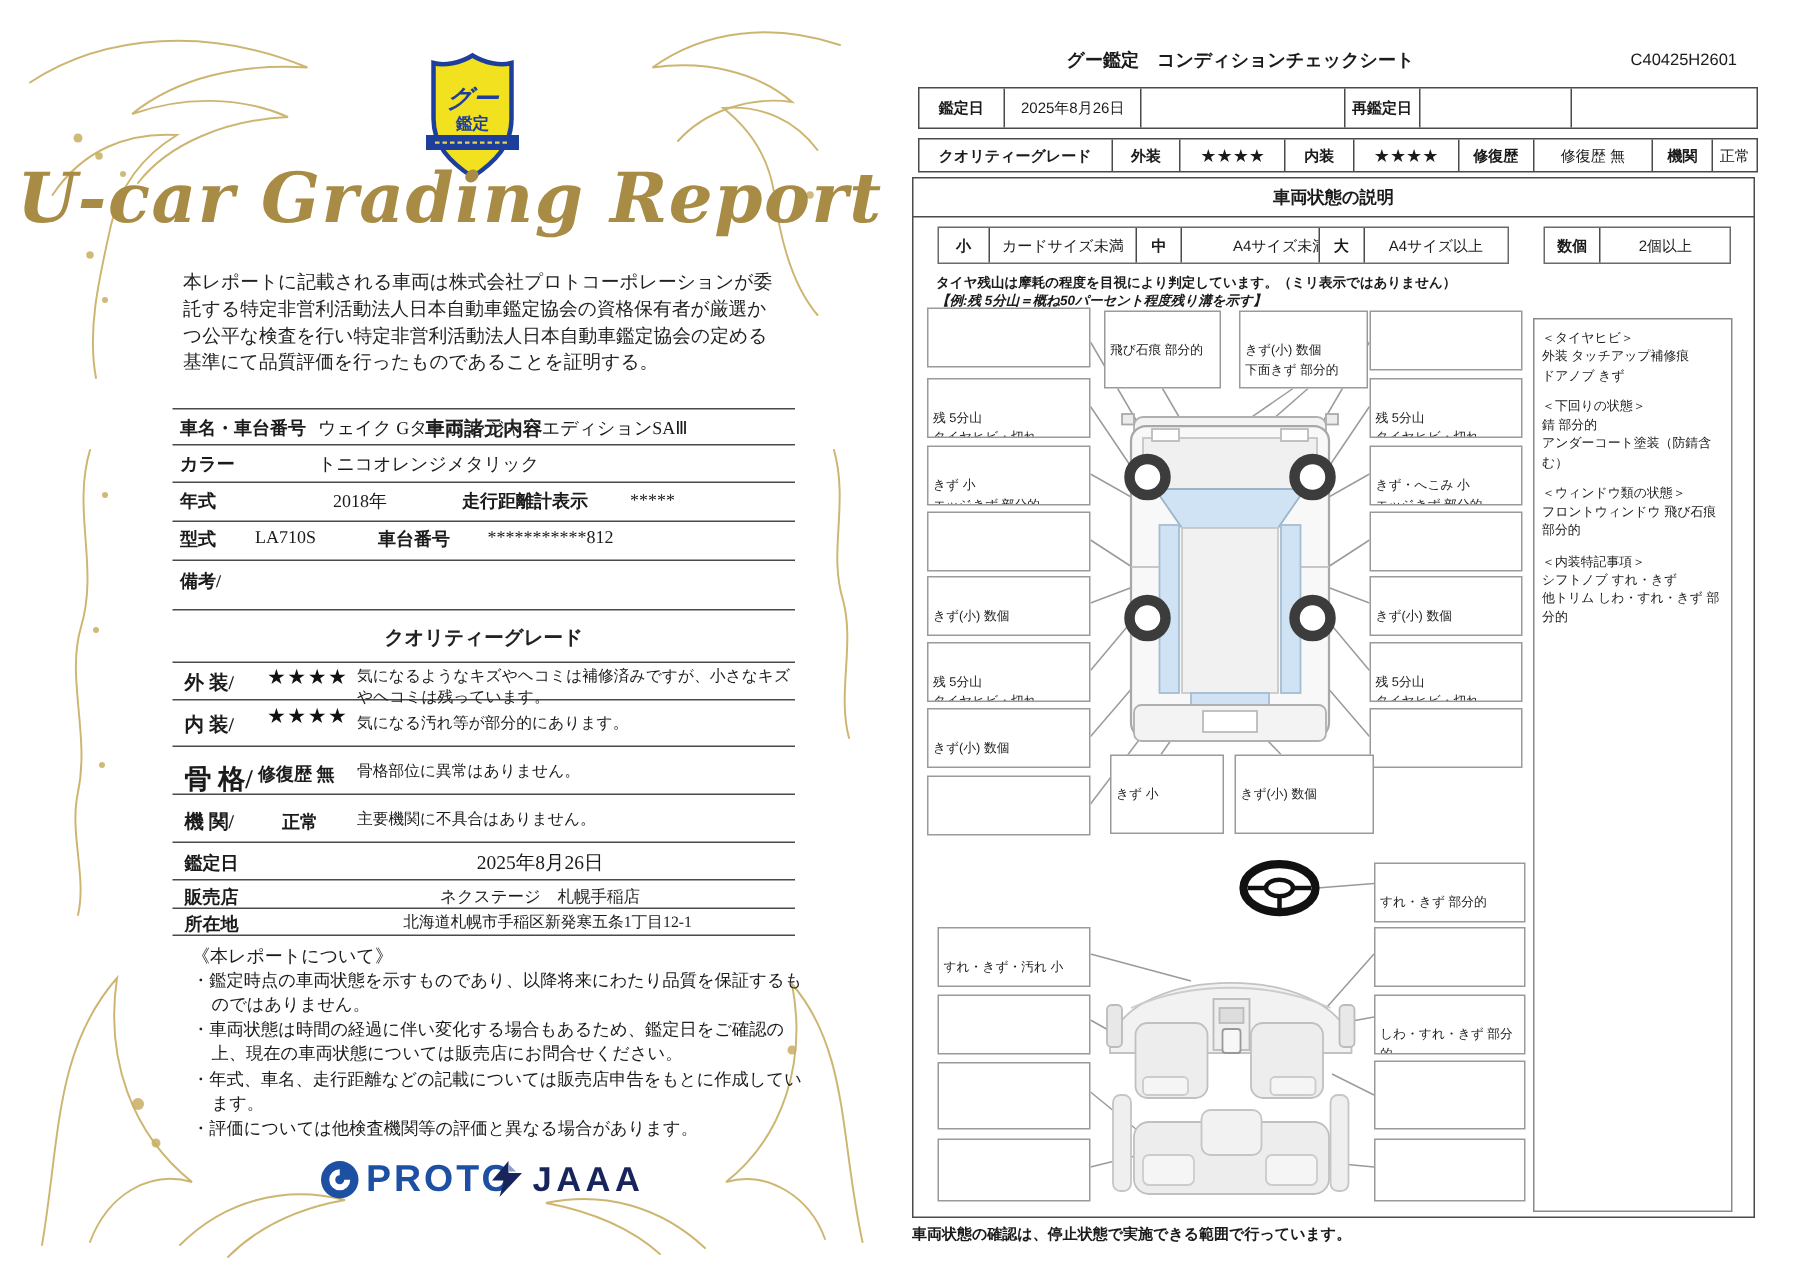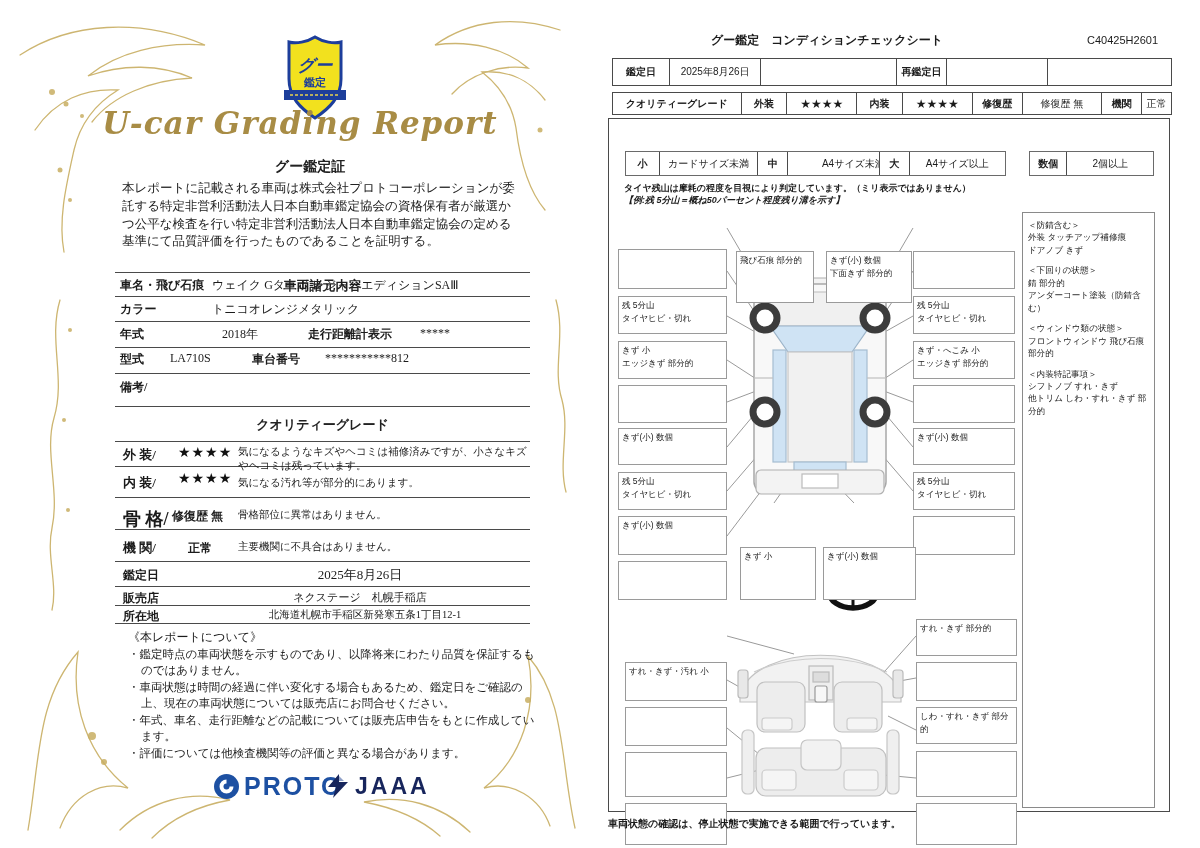--- a/index.html
+++ b/index.html
@@ -3,21 +3,21 @@
 <meta charset="utf-8">
 <style>
   html,body{margin:0;padding:0;background:#fff;}
   .page{position:relative;width:1200px;height:848px;background:#fff;overflow:hidden;
         font-family:"Liberation Sans",sans-serif;color:#222;}
   
   .cert{position:absolute;left:0;top:0;width:600px;height:848px;
         font-family:"Liberation Serif",serif;}
   .cert .abs{position:absolute;}
   .script-title{font-family:"DejaVu Serif",serif;font-style:italic;font-weight:bold;
-        color:#a88c45;font-size:31px;letter-spacing:1px;white-space:nowrap;}
+        color:#a88c45;font-size:46px;letter-spacing:1px;white-space:nowrap;}
   .hline{position:absolute;left:115px;width:415px;height:0;border-top:1px solid #4a4a4a;}
   .lbl{font-weight:bold;font-size:12px;color:#1b1b1b;}
   .val{font-size:12px;color:#1b1b1b;}
   .stars{font-family:"DejaVu Sans",sans-serif;font-size:14px;color:#111;letter-spacing:1px;}
   .desc{font-size:10.5px;line-height:1.35;color:#1b1b1b;}
   .about{font-size:11.5px;line-height:1.35;color:#1b1b1b;}
   .about-item{padding-left:13px;text-indent:-13px;margin-top:2px;}
   .about-item::before{content:"・";}
   .logo-text-proto{font-family:"Liberation Sans",sans-serif;font-weight:bold;
         font-size:25px;color:#1d50a2;letter-spacing:2px;}
@@ -30,21 +30,21 @@
   .trow{position:absolute;display:flex;border:1.2px solid #4a4a4a;box-sizing:border-box;}
   .tcell{display:flex;align-items:center;justify-content:center;box-sizing:border-box;
          border-left:1px solid #4a4a4a;font-size:10px;overflow:hidden;white-space:nowrap;}
   .tcell:first-child{border-left:none;}
   .tcell.b{font-weight:bold;}
   .section{position:absolute;border:1.5px solid #4a4a4a;box-sizing:border-box;background:#fff;}
   .sec-head{position:absolute;text-align:center;font-weight:bold;font-size:11.5px;
          border-bottom:1.2px solid #4a4a4a;box-sizing:border-box;display:flex;
          align-items:center;justify-content:center;}
   .co{position:absolute;border:1px solid #9a9a9a;background:#fff;box-sizing:border-box;
-      font-size:8.5px;line-height:1.5;padding:2px 3px;white-space:pre-line;overflow:hidden;margin-top:44px;}
+      font-size:8.5px;line-height:1.5;padding:19px 3px;white-space:pre-line;overflow:hidden;}
   .notesbox{position:absolute;border:1px solid #8a8a8a;box-sizing:border-box;background:#fff;
       padding:6px 5px;font-size:8.6px;line-height:1.45;}
   .notesbox .nh{margin-top:8px;}
   .notesbox .nh:first-child{margin-top:0;}
   .notesbox .nb{white-space:pre-line;}
   .smallnote{font-size:9px;font-weight:bold;line-height:1.35;}
   svg{display:block;}
 </style>
 </head>
 <body>
@@ -84,42 +84,41 @@
   <svg class="abs" style="left:284px;top:33px;" width="62" height="90" viewBox="0 0 62 90">
     <path d="M31,4 C39,9 50,11 57,9 L57,46 C57,64 46,75 31,85 C16,75 5,64 5,46 L5,9 C12,11 23,9 31,4 Z" fill="#f2e11e" stroke="#1d3e9b" stroke-width="3"></path>
     <text x="31" y="38" text-anchor="middle" font-family="DejaVu Sans,sans-serif" font-style="italic" font-weight="bold" font-size="17" fill="#1d3e9b">グー</text>
     <text x="31" y="53" text-anchor="middle" font-family="DejaVu Sans,sans-serif" font-weight="bold" font-size="11" fill="#1d3e9b">鑑定</text>
     <polygon points="0,57 62,57 62,67 0,67" fill="#1d3e9b"></polygon>
     <line x1="6" y1="62" x2="56" y2="62" stroke="#e8d44d" stroke-width="1.5" stroke-dasharray="3,2"></line>
   </svg>
 
   <div class="abs script-title" style="left:0;width:600px;top:105px;text-align:center;">U-car Grading Report</div>
 
-  <div class="abs" style="left:0;width:620px;top:158px;text-align:center;font-weight:bold;font-size:14px;">グー鑑定証</div>
 
   <div class="abs" style="left:122px;top:180px;width:398px;font-size:12.5px;line-height:1.42;">本レポートに記載される車両は株式会社プロトコーポレーションが委託する特定非営利活動法人日本自動車鑑定協会の資格保有者が厳選かつ公平な検査を行い特定非営利活動法人日本自動車鑑定協会の定める基準にて品質評価を行ったものであることを証明する。</div>
 
   <div class="abs" style="left:115px;width:415px;top:249px;text-align:center;font-weight:bold;font-size:13px;margin-top:28px;">車両諸元内容</div>
 
   <div class="hline" style="top:272px;"></div>
       <div class="hline" style="top:296px;"></div>
   <div class="hline" style="top:321px;"></div>
       <div class="hline" style="top:347px;"></div>
   <div class="hline" style="top:373px;"></div>
       <div class="hline" style="top:406px;"></div>
   <div class="hline" style="top:441px;"></div>
       <div class="hline" style="top:466px;"></div>
   <div class="hline" style="top:497px;"></div>
       <div class="hline" style="top:529px;"></div>
   <div class="hline" style="top:561px;"></div>
       <div class="hline" style="top:586px;"></div>
   <div class="hline" style="top:605px;"></div>
       <div class="hline" style="top:623px;"></div>
 
-  <div class="abs lbl" style="left:120px;top:277px;">車名・飛び石痕</div>
+  <div class="abs lbl" style="left:120px;top:277px;">車名・車台番号</div>
   <div class="abs val" style="left:212px;top:277px;">ウェイク Gターボ レジャーエディションSAⅢ</div>
   <div class="abs lbl" style="left:120px;top:301px;">カラー</div>
   <div class="abs val" style="left:212px;top:301px;">トニコオレンジメタリック</div>
   <div class="abs lbl" style="left:120px;top:326px;">年式</div>
   <div class="abs val" style="left:222px;top:326px;">2018年</div>
   <div class="abs lbl" style="left:308px;top:326px;">走行距離計表示</div>
   <div class="abs val" style="left:420px;top:326px;">*****</div>
   <div class="abs lbl" style="left:120px;top:351px;">型式</div>
   <div class="abs val" style="left:170px;top:351px;">LA710S</div>
   <div class="abs lbl" style="left:252px;top:351px;">車台番号</div>
@@ -196,20 +195,21 @@
     <div class="tcell" style="width:70px;font-family:'DejaVu Sans',sans-serif;font-size:12px;">★★★★</div>
     <div class="tcell b" style="width:46px;">内装</div>
     <div class="tcell" style="width:70px;font-family:'DejaVu Sans',sans-serif;font-size:12px;">★★★★</div>
     <div class="tcell b" style="width:50px;">修復歴</div>
     <div class="tcell" style="width:80px;">修復歴 無</div>
     <div class="tcell b" style="width:40px;">機関</div>
     <div class="tcell" style="width:30px;">正常</div>
   </div>
 
   <div class="section" style="left:4px;top:88px;width:562px;height:694px;"></div>
+  <div class="sec-head" style="left:4px;top:88px;width:562px;height:27px;">車両状態の説明</div>
 
   <div class="trow" style="left:21px;top:121px;width:381px;height:25px;border-color:#6a6a6a;">
     <div class="tcell b" style="width:33px;">小</div>
     <div class="tcell" style="width:99px;">カードサイズ未満</div>
     <div class="tcell b" style="width:30px;">中</div>
     <div class="tcell" style="width:92px;padding-left:40px;">A4サイズ未満</div>
     <div class="tcell b" style="width:30px;">大</div>
     <div class="tcell" style="width:97px;">A4サイズ以上</div>
   </div>
   <div class="trow" style="left:425px;top:121px;width:125px;height:25px;border-color:#6a6a6a;">
@@ -345,21 +345,21 @@
   <div class="co" style="left:21px;top:678px;width:102px;height:45px;"></div>
   <div class="co" style="left:21px;top:729px;width:102px;height:42px;"></div>
 
   <div class="co" style="left:312px;top:545px;width:101px;height:37px;">すれ・きず 部分的</div>
   <div class="co" style="left:312px;top:588px;width:101px;height:39px;"></div>
   <div class="co" style="left:312px;top:633px;width:101px;height:37px;">しわ・すれ・きず 部分的</div>
   <div class="co" style="left:312px;top:677px;width:101px;height:46px;"></div>
   <div class="co" style="left:312px;top:729px;width:101px;height:42px;"></div>
 
   <div class="notesbox" style="left:418px;top:182px;width:133px;height:596px;">
-    <div class="nh">＜防錆含む＞</div>
+    <div class="nh">＜タイヤヒビ＞</div>
     <div class="nb">外装 タッチアップ補修痕
 ドアノブ きず</div>
     <div class="nh">＜下回りの状態＞</div>
     <div class="nb">錆 部分的
 アンダーコート塗装（防錆含む）</div>
     <div class="nh">＜ウィンドウ類の状態＞</div>
     <div class="nb">フロントウィンドウ 飛び石痕 部分的</div>
     <div class="nh">＜内装特記事項＞</div>
     <div class="nb">シフトノブ すれ・きず
 他トリム しわ・すれ・きず 部分的</div>

